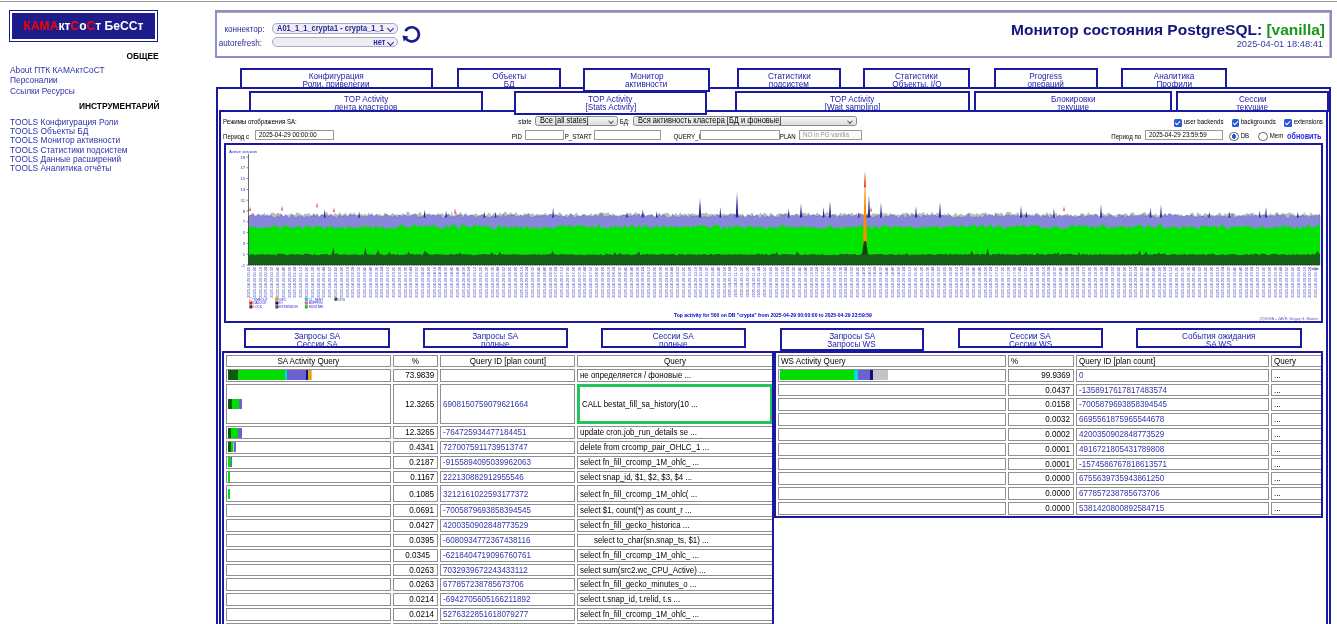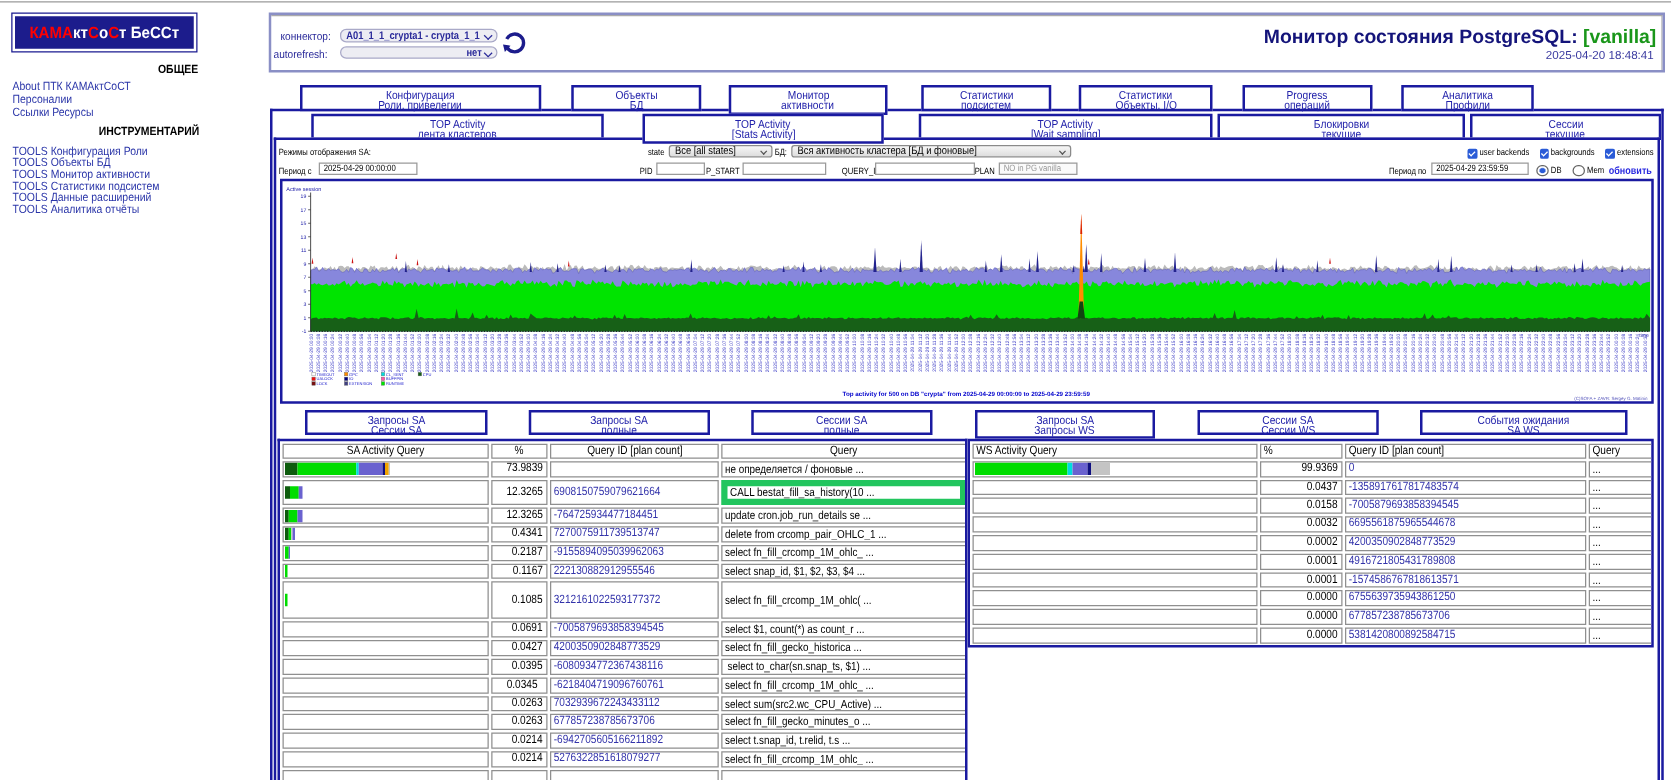--- a/index.html
+++ b/index.html
@@ -11,21 +11,21 @@
 <div style="position:absolute;left:215px;top:10px;width:1117px;height:48px;box-sizing:border-box;border:2px solid #8a8fc5;box-shadow:inset 0 1px 0 #aaa,inset -1px 0 0 #bbb"></div>
 <div style="position:absolute;left:214px;top:24px;width:51px;font-size:9px;color:#2a2a9a;text-align:right"><span class="nr" style="transform:scaleX(0.9)">коннектор:</span></div>
 <div style="position:absolute;left:214px;top:38px;width:54px;font-size:9px;color:#2a2a9a;text-align:left"><span class="nr" style="transform:scaleX(0.9)">autorefresh:</span></div>
 <div style="position:absolute;left:272px;top:23.3px;width:126px;height:10.5px;box-sizing:border-box;border:1.3px solid #a9a9c8;border-radius:5px;background:#ededf3;color:#2a2a9a;font-weight:bold;font-size:8.8px;line-height:8.5px;padding:0 12px 0 4px;text-align:left;overflow:hidden;white-space:nowrap"><span class="n">A01_1_1_crypta1 - crypta_1_1</span><span style="position:absolute;right:4.5px;top:2px;width:4px;height:4px;border:solid #2a2a9a;border-width:0 0 1.6px 1.6px;transform:rotate(-45deg)"></span></div>
 <div style="position:absolute;left:272px;top:37.2px;width:126px;height:10px;box-sizing:border-box;border:1.3px solid #a9a9c8;border-radius:5px;background:#ededf3;color:#2a2a9a;font-weight:bold;font-size:8.8px;line-height:8px;padding:0 12px 0 4px;text-align:right;overflow:hidden;white-space:nowrap"><span class="nr">нет</span><span style="position:absolute;right:4.5px;top:2px;width:4px;height:4px;border:solid #2a2a9a;border-width:0 0 1.6px 1.6px;transform:rotate(-45deg)"></span></div>
 <svg style="position:absolute;left:402px;top:24px" width="20" height="22" viewBox="0 0 20 22">
     <path d="M 3.6 13.9 A 7.1 7.1 0 1 0 3.4 7.2" fill="none" stroke="#1c1c8c" stroke-width="2.7"></path>
     <polygon points="0.4,11.6 6.4,12.5 1.9,17.6" fill="#1c1c8c"></polygon>
   </svg>
 <div style="position:absolute;left:700px;top:21px;width:625px;text-align:right;font-size:15.5px;font-weight:bold;color:#14147a">Монитор состояния PostgreSQL: <span style="color:#1a961a">[vanilla]</span></div>
-<div style="position:absolute;left:1000px;top:39px;width:323px;text-align:right;font-size:9.3px;color:#3a3aa0">2025-04-20 18:48:41</div>
+<div style="position:absolute;left:1000px;top:39px;width:323px;text-align:right;font-size:9.3px;color:#3a3aa0">2025-04-01 18:48:41</div>
 <div style="position:absolute;left:216px;top:87px;width:1115px;height:537px;box-sizing:border-box;border:2px solid #1a1aa0;border-bottom:none;background:#fff"></div>
 <div style="position:absolute;left:240px;top:68px;width:193px;height:21px;border:2px solid #1a1aa0;border-bottom:2px solid #1a1aa0;background:#fff;z-index:5;box-sizing:border-box;text-align:center;color:#2222aa;font-size:9.3px;line-height:8.6px;padding-top:1.5px;white-space:nowrap"><span class="nc" style="transform:scaleX(0.88)">Конфигурация</span><br><span class="nc" style="transform:scaleX(0.88)">Роли, привелегии</span></div>
 <div style="position:absolute;left:457px;top:68px;width:104px;height:21px;border:2px solid #1a1aa0;border-bottom:2px solid #1a1aa0;background:#fff;z-index:5;box-sizing:border-box;text-align:center;color:#2222aa;font-size:9.3px;line-height:8.6px;padding-top:1.5px;white-space:nowrap"><span class="nc" style="transform:scaleX(0.88)">Объекты</span><br><span class="nc" style="transform:scaleX(0.88)">БД</span></div>
 <div style="position:absolute;left:583px;top:68px;width:127px;height:24px;border:2px solid #1a1aa0;background:#fff;z-index:30;box-sizing:border-box;text-align:center;color:#2222aa;font-size:9.3px;line-height:8.6px;padding-top:1.5px;white-space:nowrap"><span class="nc" style="transform:scaleX(0.88)">Монитор</span><br><span class="nc" style="transform:scaleX(0.88)">активности</span></div>
 <div style="position:absolute;left:737px;top:68px;width:104px;height:21px;border:2px solid #1a1aa0;border-bottom:2px solid #1a1aa0;background:#fff;z-index:5;box-sizing:border-box;text-align:center;color:#2222aa;font-size:9.3px;line-height:8.6px;padding-top:1.5px;white-space:nowrap"><span class="nc" style="transform:scaleX(0.88)">Статистики</span><br><span class="nc" style="transform:scaleX(0.88)">подсистем</span></div>
 <div style="position:absolute;left:863px;top:68px;width:107px;height:21px;border:2px solid #1a1aa0;border-bottom:2px solid #1a1aa0;background:#fff;z-index:5;box-sizing:border-box;text-align:center;color:#2222aa;font-size:9.3px;line-height:8.6px;padding-top:1.5px;white-space:nowrap"><span class="nc" style="transform:scaleX(0.88)">Статистики</span><br><span class="nc" style="transform:scaleX(0.88)">Объекты, I/O</span></div>
 <div style="position:absolute;left:994px;top:68px;width:104px;height:21px;border:2px solid #1a1aa0;border-bottom:2px solid #1a1aa0;background:#fff;z-index:5;box-sizing:border-box;text-align:center;color:#2222aa;font-size:9.3px;line-height:8.6px;padding-top:1.5px;white-space:nowrap"><span class="nc" style="transform:scaleX(0.88)">Progress</span><br><span class="nc" style="transform:scaleX(0.88)">операций</span></div>
 <div style="position:absolute;left:1121px;top:68px;width:106px;height:21px;border:2px solid #1a1aa0;border-bottom:2px solid #1a1aa0;background:#fff;z-index:5;box-sizing:border-box;text-align:center;color:#2222aa;font-size:9.3px;line-height:8.6px;padding-top:1.5px;white-space:nowrap"><span class="nc" style="transform:scaleX(0.88)">Аналитика</span><br><span class="nc" style="transform:scaleX(0.88)">Профили</span></div>
 <div style="position:absolute;left:219px;top:110px;width:1109px;height:514px;box-sizing:border-box;border:2px solid #1a1aa0;border-bottom:none;background:#fff;z-index:6"></div>
 <div style="position:absolute;left:249px;top:91px;width:234px;height:21px;border:2px solid #1a1aa0;border-bottom:2px solid #1a1aa0;background:#fff;z-index:5;box-sizing:border-box;text-align:center;color:#2222aa;font-size:9.3px;line-height:8.6px;padding-top:1.5px;white-space:nowrap"><span class="nc" style="transform:scaleX(0.88)">TOP Activity</span><br><span class="nc" style="transform:scaleX(0.88)">лента кластеров</span></div>
@@ -366,21 +366,21 @@
           <td style="box-sizing:border-box;border:1px solid #8f8f8f;height:12.8px;line-height:10.6px;font-size:9.5px;text-align:right;padding:0 3px;overflow:hidden;white-space:nowrap"><span class="nr">73.9839</span></td>
           <td style="box-sizing:border-box;border:1px solid #8f8f8f;height:12.8px;line-height:10.6px;font-size:9.5px;color:#3333aa;padding:0 2px;overflow:hidden;white-space:nowrap"><span class="n"></span></td>
           <td style="box-sizing:border-box;border:1px solid #8f8f8f;height:12.8px;line-height:10.6px;font-size:9.3px;padding:0 2px;overflow:hidden;white-space:nowrap"><span class="n">не определяется / фоновые ...</span></td>
         </tr>
         <tr>
           <td style="box-sizing:border-box;border:1px solid #8f8f8f;height:12.8px;padding:0 0 0 1px;overflow:hidden">
             <div style="height:10px;margin:0;font-size:0;white-space:nowrap"><span style="display:inline-block;height:10px;width:4px;background:#0d5c0d"></span><span style="display:inline-block;height:10px;width:7.5px;background:#00dd00"></span><span style="display:inline-block;height:10px;width:3.2px;background:#6a62cf"></span></div>
           </td>
           <td style="box-sizing:border-box;border:1px solid #8f8f8f;height:12.8px;line-height:10.6px;font-size:9.5px;text-align:right;padding:0 3px;overflow:hidden;white-space:nowrap"><span class="nr">12.3265</span></td>
           <td style="box-sizing:border-box;border:1px solid #8f8f8f;height:12.8px;line-height:10.6px;font-size:9.5px;color:#3333aa;padding:0 2px;overflow:hidden;white-space:nowrap"><span class="n">6908150759079621664</span></td>
-          <td style="box-sizing:border-box;border:5px solid #22c55e;height:12.8px;line-height:10.6px;font-size:9.3px;padding:0 2px;overflow:hidden;white-space:nowrap"><span class="n">CALL bestat_fill_sa_history(10 ...</span></td>
+          <td style="box-sizing:border-box;border:3px solid #22c55e;height:12.8px;line-height:10.6px;font-size:9.3px;padding:12px 2px;overflow:hidden;white-space:nowrap"><span class="n">CALL bestat_fill_sa_history(10 ...</span></td>
         </tr>
         <tr>
           <td style="box-sizing:border-box;border:1px solid #8f8f8f;height:12.8px;padding:0 0 0 1px;overflow:hidden">
             <div style="height:10px;margin:0;font-size:0;white-space:nowrap"><span style="display:inline-block;height:10px;width:3.8px;background:#0d5c0d"></span><span style="display:inline-block;height:10px;width:7.2px;background:#00dd00"></span><span style="display:inline-block;height:10px;width:3.2px;background:#6a62cf"></span></div>
           </td>
           <td style="box-sizing:border-box;border:1px solid #8f8f8f;height:12.8px;line-height:10.6px;font-size:9.5px;text-align:right;padding:0 3px;overflow:hidden;white-space:nowrap"><span class="nr">12.3265</span></td>
           <td style="box-sizing:border-box;border:1px solid #8f8f8f;height:12.8px;line-height:10.6px;font-size:9.5px;color:#3333aa;padding:0 2px;overflow:hidden;white-space:nowrap"><span class="n">-764725934477184451</span></td>
           <td style="box-sizing:border-box;border:1px solid #8f8f8f;height:12.8px;line-height:10.6px;font-size:9.3px;padding:0 2px;overflow:hidden;white-space:nowrap"><span class="n">update cron.job_run_details se ...</span></td>
         </tr>
         <tr>
@@ -406,39 +406,39 @@
           <td style="box-sizing:border-box;border:1px solid #8f8f8f;height:12.8px;line-height:10.6px;font-size:9.5px;text-align:right;padding:0 3px;overflow:hidden;white-space:nowrap"><span class="nr">0.1167</span></td>
           <td style="box-sizing:border-box;border:1px solid #8f8f8f;height:12.8px;line-height:10.6px;font-size:9.5px;color:#3333aa;padding:0 2px;overflow:hidden;white-space:nowrap"><span class="n">222130882912955546</span></td>
           <td style="box-sizing:border-box;border:1px solid #8f8f8f;height:12.8px;line-height:10.6px;font-size:9.3px;padding:0 2px;overflow:hidden;white-space:nowrap"><span class="n">select snap_id, $1, $2, $3, $4 ...</span></td>
         </tr>
         <tr>
           <td style="box-sizing:border-box;border:1px solid #8f8f8f;height:12.8px;padding:0 0 0 1px;overflow:hidden">
             <div style="height:10px;margin:0;font-size:0;white-space:nowrap"><span style="display:inline-block;height:10px;width:2.2px;background:#00dd00"></span></div>
           </td>
           <td style="box-sizing:border-box;border:1px solid #8f8f8f;height:12.8px;line-height:10.6px;font-size:9.5px;text-align:right;padding:0 3px;overflow:hidden;white-space:nowrap"><span class="nr">0.1085</span></td>
           <td style="box-sizing:border-box;border:1px solid #8f8f8f;height:12.8px;line-height:10.6px;font-size:9.5px;color:#3333aa;padding:0 2px;overflow:hidden;white-space:nowrap"><span class="n">3212161022593177372</span></td>
-          <td style="box-sizing:border-box;border:1px solid #8f8f8f;height:30px;line-height:10.6px;font-size:9.3px;padding:0 2px;overflow:hidden;white-space:nowrap"><span class="n">select fn_fill_crcomp_1M_ohlc( ...</span></td>
+          <td style="box-sizing:border-box;border:1px solid #8f8f8f;height:17px;line-height:10.6px;font-size:9.3px;padding:0 2px;overflow:hidden;white-space:nowrap"><span class="n">select fn_fill_crcomp_1M_ohlc( ...</span></td>
         </tr>
         <tr>
           <td style="box-sizing:border-box;border:1px solid #8f8f8f;height:12.8px;padding:0 0 0 1px;overflow:hidden"></td>
           <td style="box-sizing:border-box;border:1px solid #8f8f8f;height:12.8px;line-height:10.6px;font-size:9.5px;text-align:right;padding:0 3px;overflow:hidden;white-space:nowrap"><span class="nr">0.0691</span></td>
           <td style="box-sizing:border-box;border:1px solid #8f8f8f;height:12.8px;line-height:10.6px;font-size:9.5px;color:#3333aa;padding:0 2px;overflow:hidden;white-space:nowrap"><span class="n">-7005879693858394545</span></td>
           <td style="box-sizing:border-box;border:1px solid #8f8f8f;height:12.8px;line-height:10.6px;font-size:9.3px;padding:0 2px;overflow:hidden;white-space:nowrap"><span class="n">select $1, count(*) as count_r ...</span></td>
         </tr>
         <tr>
           <td style="box-sizing:border-box;border:1px solid #8f8f8f;height:12.8px;padding:0 0 0 1px;overflow:hidden"></td>
           <td style="box-sizing:border-box;border:1px solid #8f8f8f;height:12.8px;line-height:10.6px;font-size:9.5px;text-align:right;padding:0 3px;overflow:hidden;white-space:nowrap"><span class="nr">0.0427</span></td>
           <td style="box-sizing:border-box;border:1px solid #8f8f8f;height:12.8px;line-height:10.6px;font-size:9.5px;color:#3333aa;padding:0 2px;overflow:hidden;white-space:nowrap"><span class="n">4200350902848773529</span></td>
           <td style="box-sizing:border-box;border:1px solid #8f8f8f;height:12.8px;line-height:10.6px;font-size:9.3px;padding:0 2px;overflow:hidden;white-space:nowrap"><span class="n">select fn_fill_gecko_historica ...</span></td>
         </tr>
         <tr>
           <td style="box-sizing:border-box;border:1px solid #8f8f8f;height:12.8px;padding:0 0 0 1px;overflow:hidden"></td>
           <td style="box-sizing:border-box;border:1px solid #8f8f8f;height:12.8px;line-height:10.6px;font-size:9.5px;text-align:right;padding:0 3px;overflow:hidden;white-space:nowrap"><span class="nr">0.0395</span></td>
           <td style="box-sizing:border-box;border:1px solid #8f8f8f;height:12.8px;line-height:10.6px;font-size:9.5px;color:#3333aa;padding:0 2px;overflow:hidden;white-space:nowrap"><span class="n">-6080934772367438116</span></td>
-          <td style="box-sizing:border-box;border:1px solid #8f8f8f;height:12.8px;line-height:10.6px;font-size:9.3px;padding:0 4px;overflow:hidden;white-space:nowrap"><span class="n">select to_char(sn.snap_ts, $1) ...</span></td>
+          <td style="box-sizing:border-box;border:1px solid #8f8f8f;height:12.8px;line-height:10.6px;font-size:9.3px;padding:0 16px;overflow:hidden;white-space:nowrap"><span class="n">select to_char(sn.snap_ts, $1) ...</span></td>
         </tr>
         <tr>
           <td style="box-sizing:border-box;border:1px solid #8f8f8f;height:12.8px;padding:0 0 0 1px;overflow:hidden"></td>
           <td style="box-sizing:border-box;border:1px solid #8f8f8f;height:12.8px;line-height:10.6px;font-size:9.5px;text-align:center;padding:0 3px;overflow:hidden;white-space:nowrap"><span class="nr">0.0345</span></td>
           <td style="box-sizing:border-box;border:1px solid #8f8f8f;height:12.8px;line-height:10.6px;font-size:9.5px;color:#3333aa;padding:0 2px;overflow:hidden;white-space:nowrap"><span class="n">-6218404719096760761</span></td>
           <td style="box-sizing:border-box;border:1px solid #8f8f8f;height:12.8px;line-height:10.6px;font-size:9.3px;padding:0 2px;overflow:hidden;white-space:nowrap"><span class="n">select fn_fill_crcomp_1M_ohlc_ ...</span></td>
         </tr>
         <tr>
           <td style="box-sizing:border-box;border:1px solid #8f8f8f;height:12.8px;padding:0 0 0 1px;overflow:hidden"></td>
           <td style="box-sizing:border-box;border:1px solid #8f8f8f;height:12.8px;line-height:10.6px;font-size:9.5px;text-align:right;padding:0 3px;overflow:hidden;white-space:nowrap"><span class="nr">0.0263</span></td>

